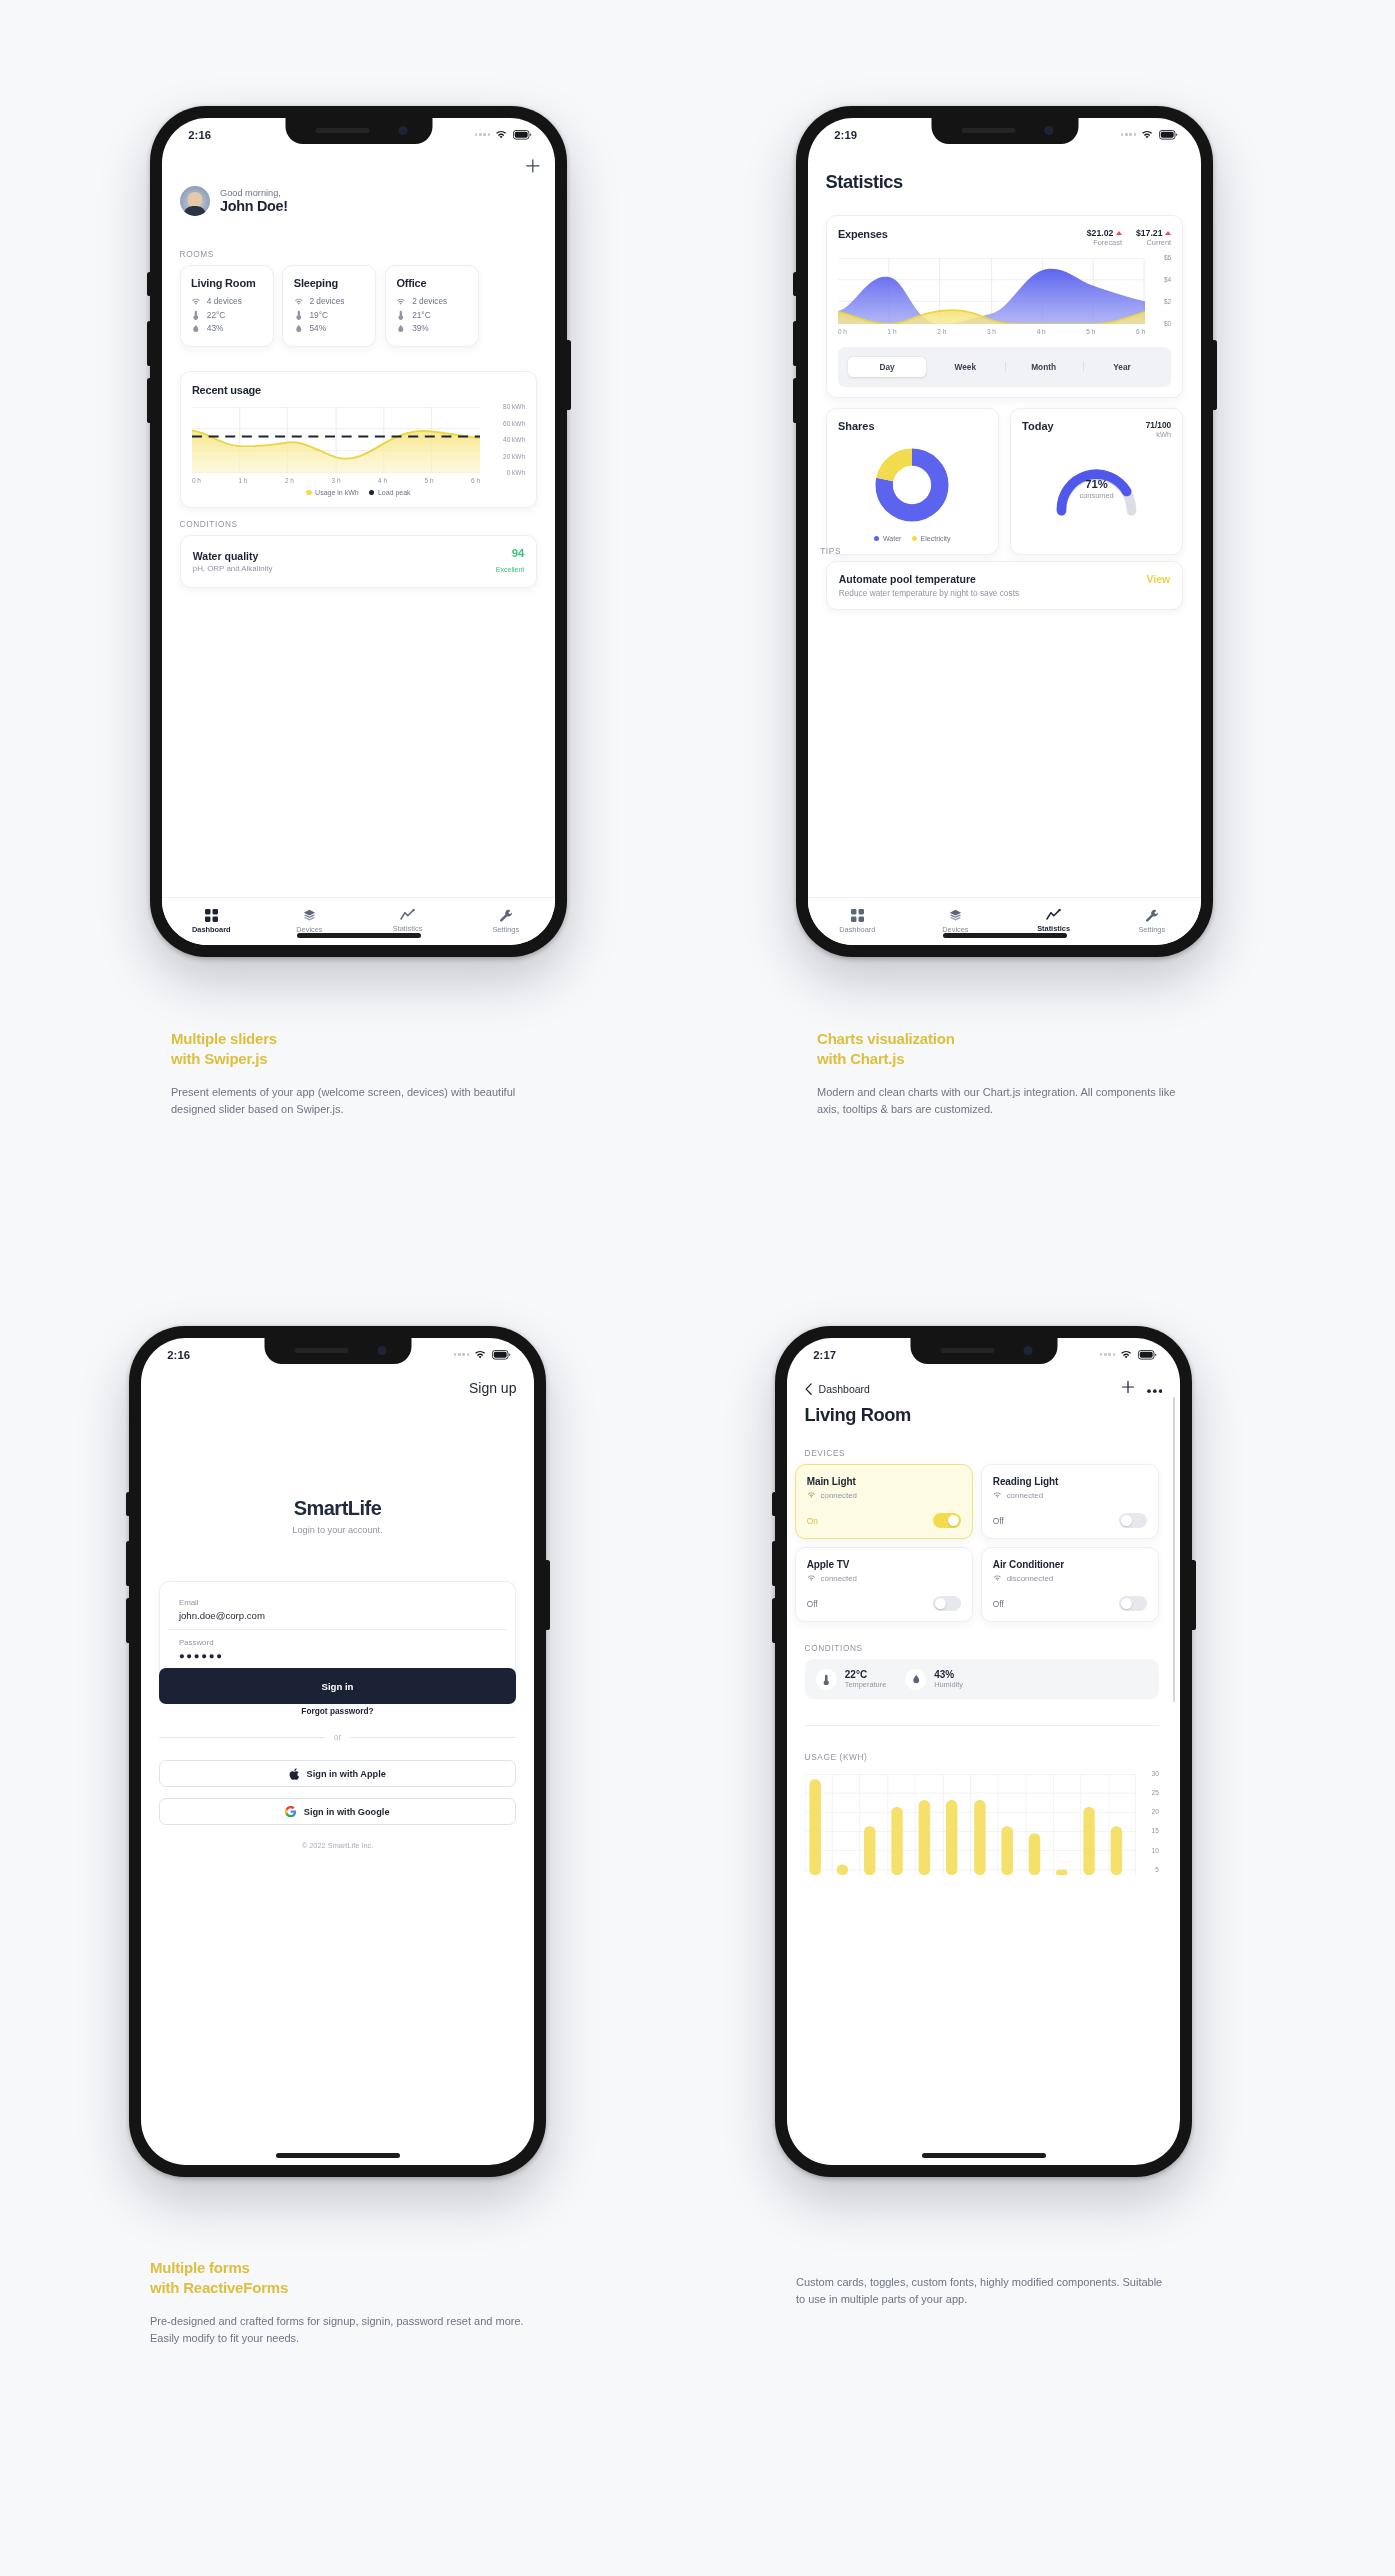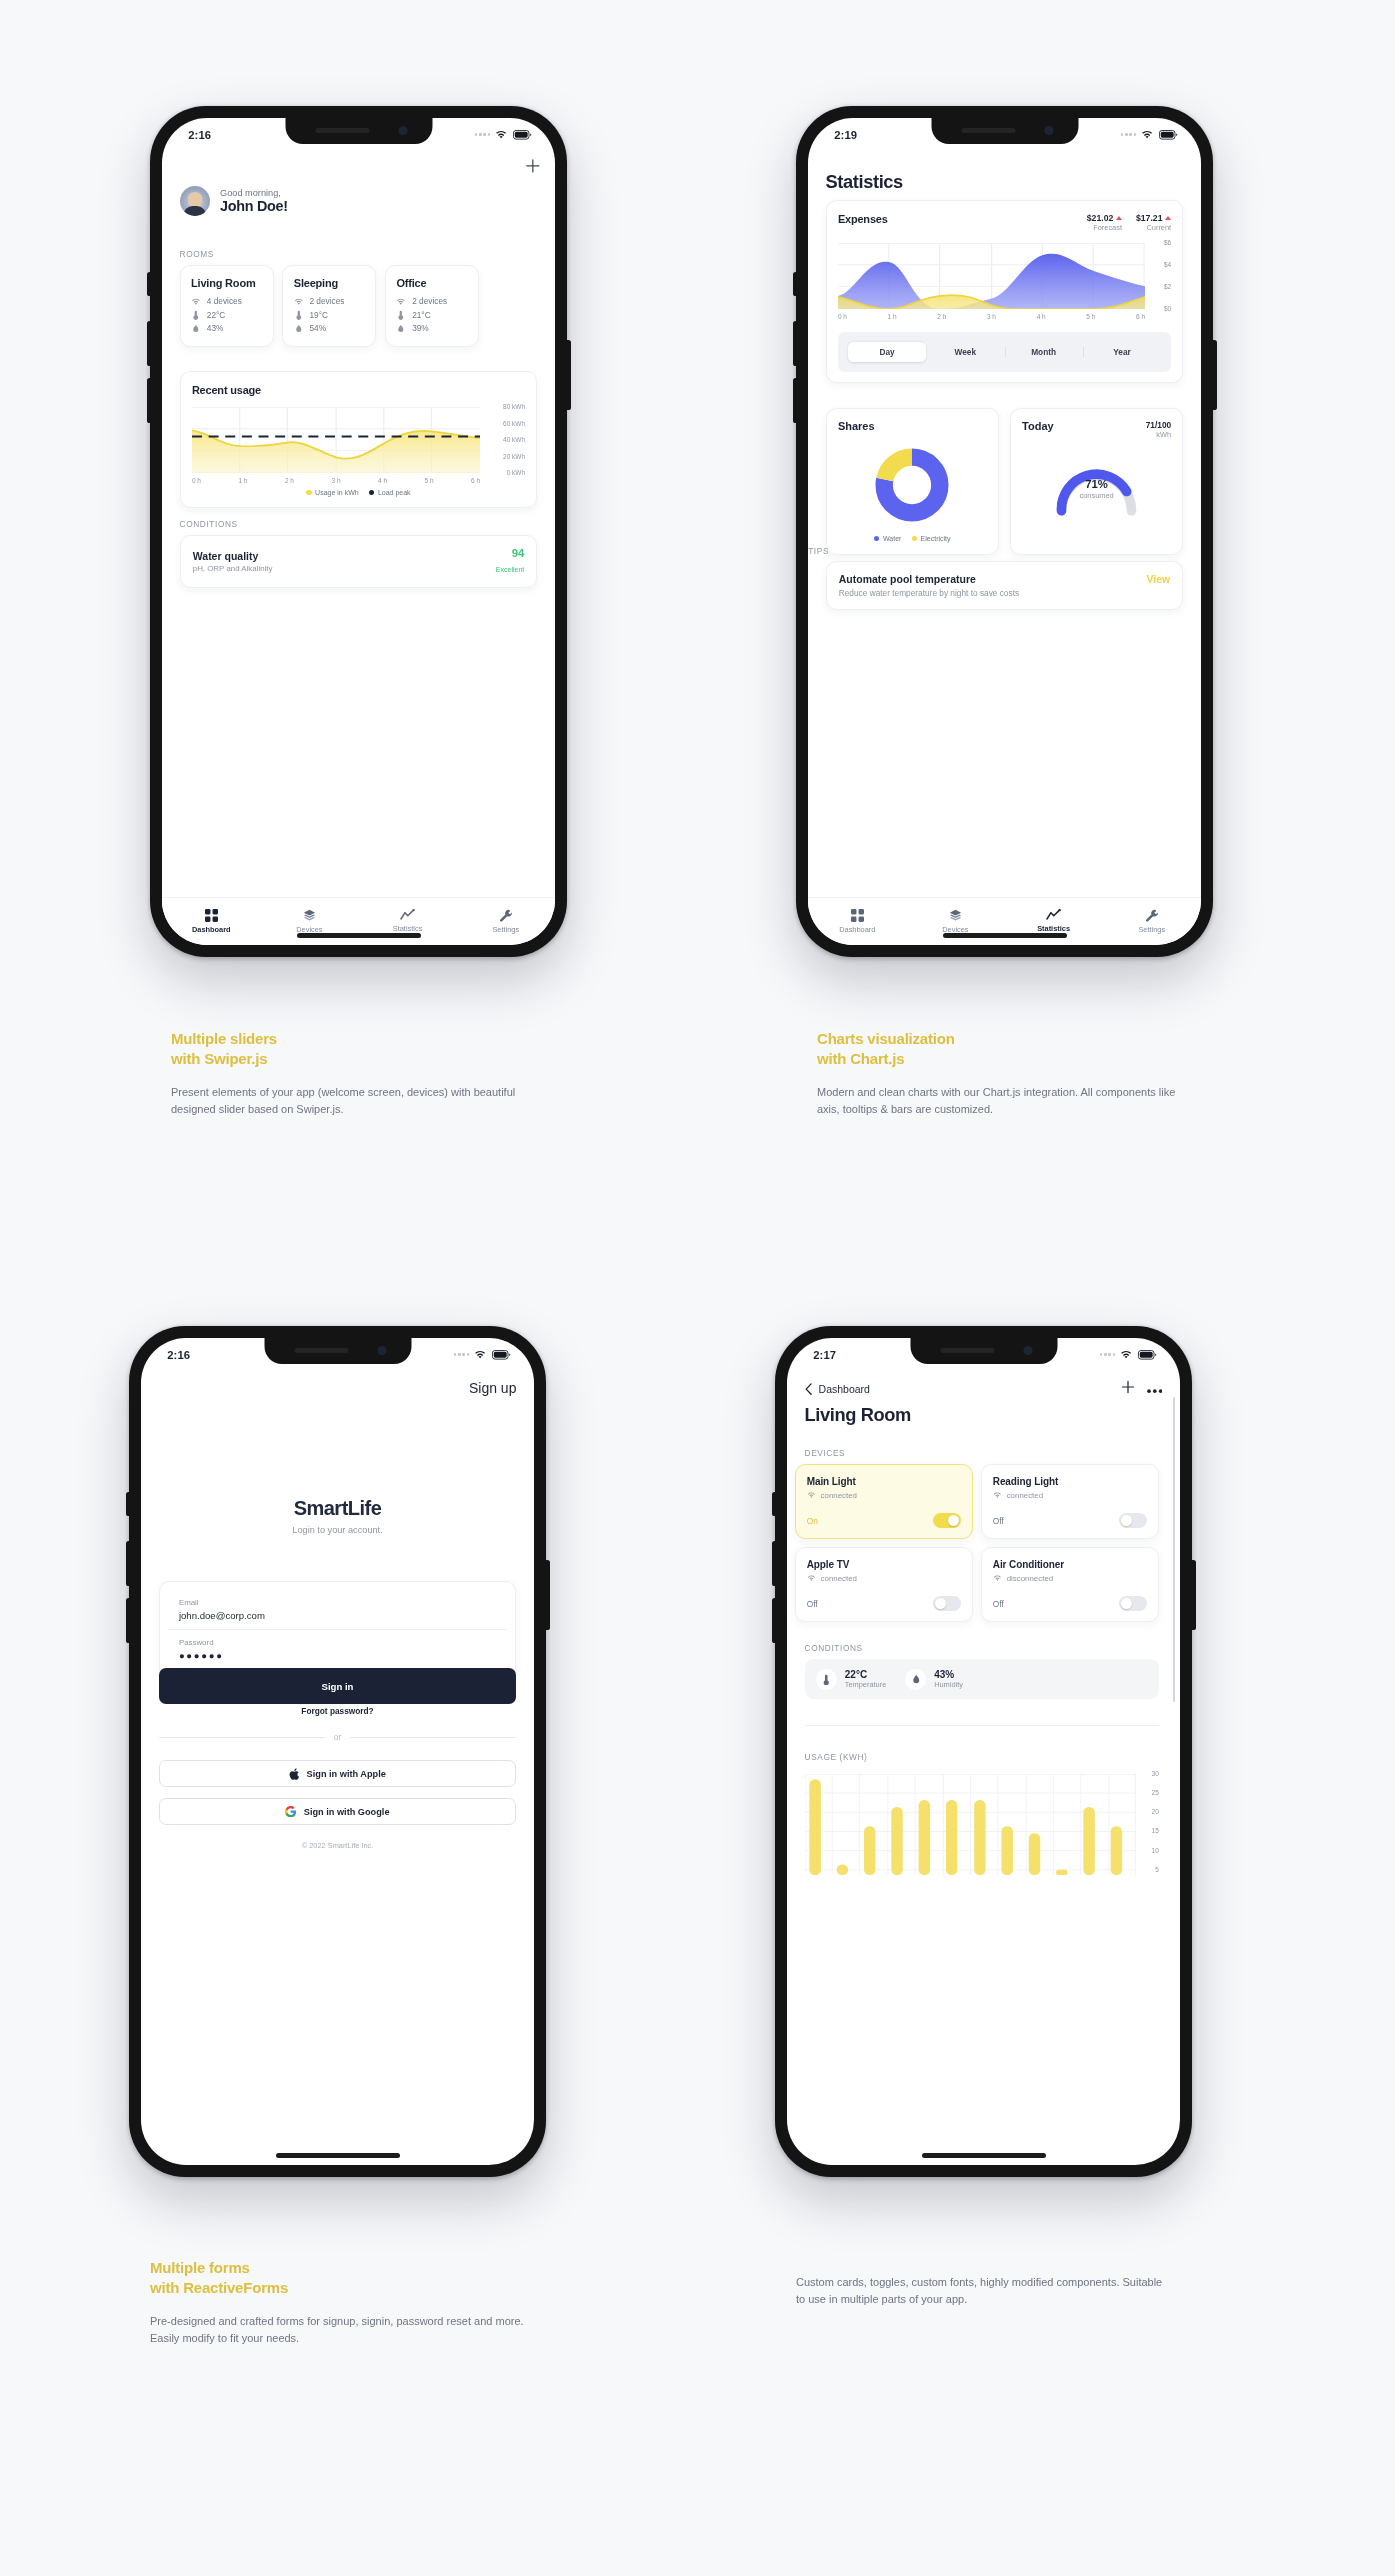--- a/index.html
+++ b/index.html
@@ -435,21 +435,21 @@
                 <rect x="2" y="2" width="15" height="7" rx="2" fill="#15181f"></rect>
                 <path d="M20 4v3c.8-.3 1.2-.8 1.2-1.5S20.8 4.3 20 4z" fill="#15181f"></path>
               </svg>
           </span>
         </div>
       </div>
 
       <div class="content">
         <div class="h-title" style="position:absolute; left:17.4px; top:24.4px;">Statistics</div>
 
-        <div class="card chart-card" style="position:absolute; left:17.4px; right:17.4px; top:54px;">
+        <div class="card chart-card" style="position:absolute; left:17.4px; right:17.4px; top:69px;">
           <div class="exp-head">
             <h4>Expenses</h4>
             <div style="display:flex;">
               <div class="exp-stat">
                 <div class="v">
                     <span>$21.02</span>
                     <i class="caret"></i>
                   </div>
                 <div class="l">Forecast</div>
               </div>
@@ -548,21 +548,21 @@
                 <path d="M12 66 A40 40 0 0 1 86.5 44" fill="none" stroke="#4f57ec" stroke-width="11" stroke-linecap="round"></path>
               </svg>
               <div style="position:absolute; left:0; right:0; top:24.4px; text-align:center;">
                 <div style="font-size:11.3px; font-weight:800;">71%</div>
                 <div style="font-size:7.4px; color:#8f95a3; margin-top:0.9px;">consumed</div>
               </div>
             </div>
           </div>
         </div>
 
-        <div class="sec-label" style="position:absolute; left:0; top:400px;">TIPS</div>
+        <div class="sec-label" style="position:absolute; left:12px; top:400px;">TIPS</div>
         <div class="card tip" style="position:absolute; left:17.4px; right:17.4px; top:415px;">
           <div>
             <h4>Automate pool temperature</h4>
             <p>Reduce water temperature by night to save costs</p>
           </div>
           <a>View</a>
         </div>
       </div>
 
       <div class="tabbar">

